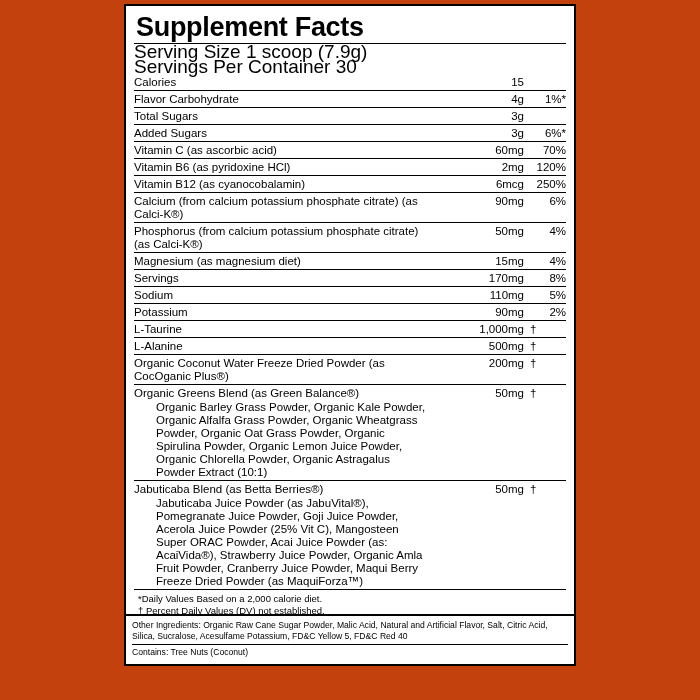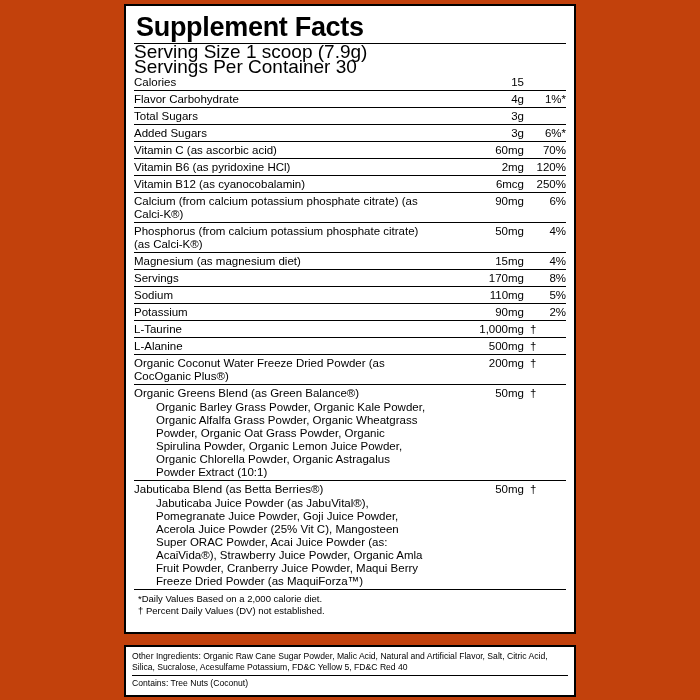--- a/index.html
+++ b/index.html
@@ -25,21 +25,21 @@
     border: 2px solid #000;
     background: #fff;
     box-sizing: border-box;
   }
   #facts-panel {
     top: 4px;
     height: 630px;
     padding: 6px 8px 4px 8px;
   }
   #other-panel {
-    top: 645px;
+    top: 614px;
     height: 52px;
     padding: 4px 6px 2px 6px;
   }
   .title {
     font-size: 27px;
     line-height: 30px;
     font-weight: bold;
     letter-spacing: -0.3px;
     margin: 0 0 1px 2px;
     font-family: "Liberation Sans", sans-serif;

